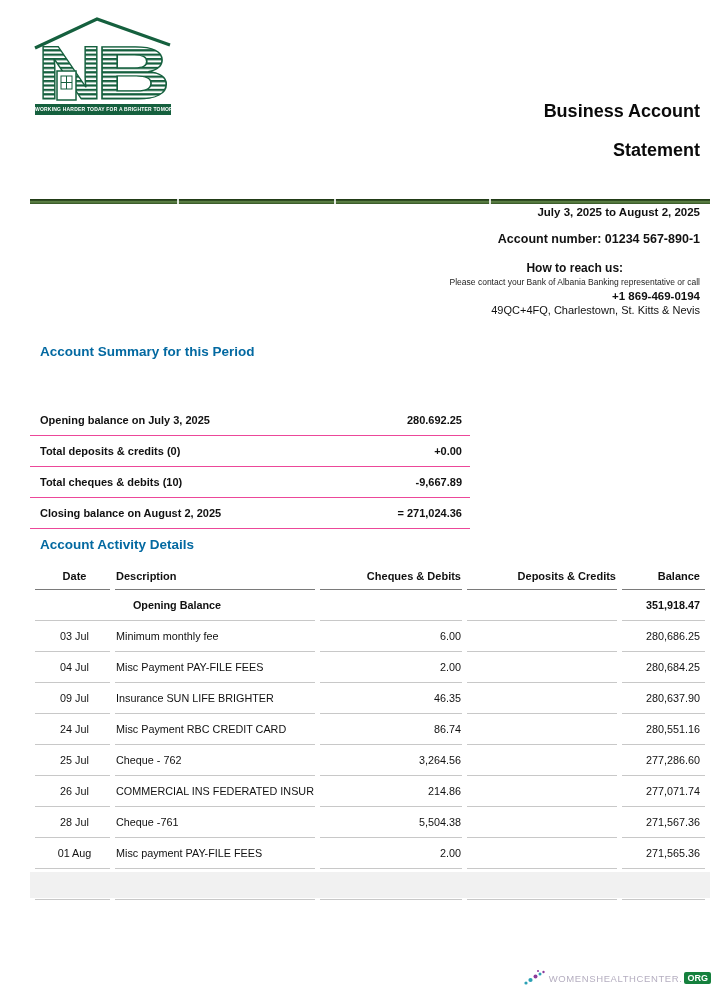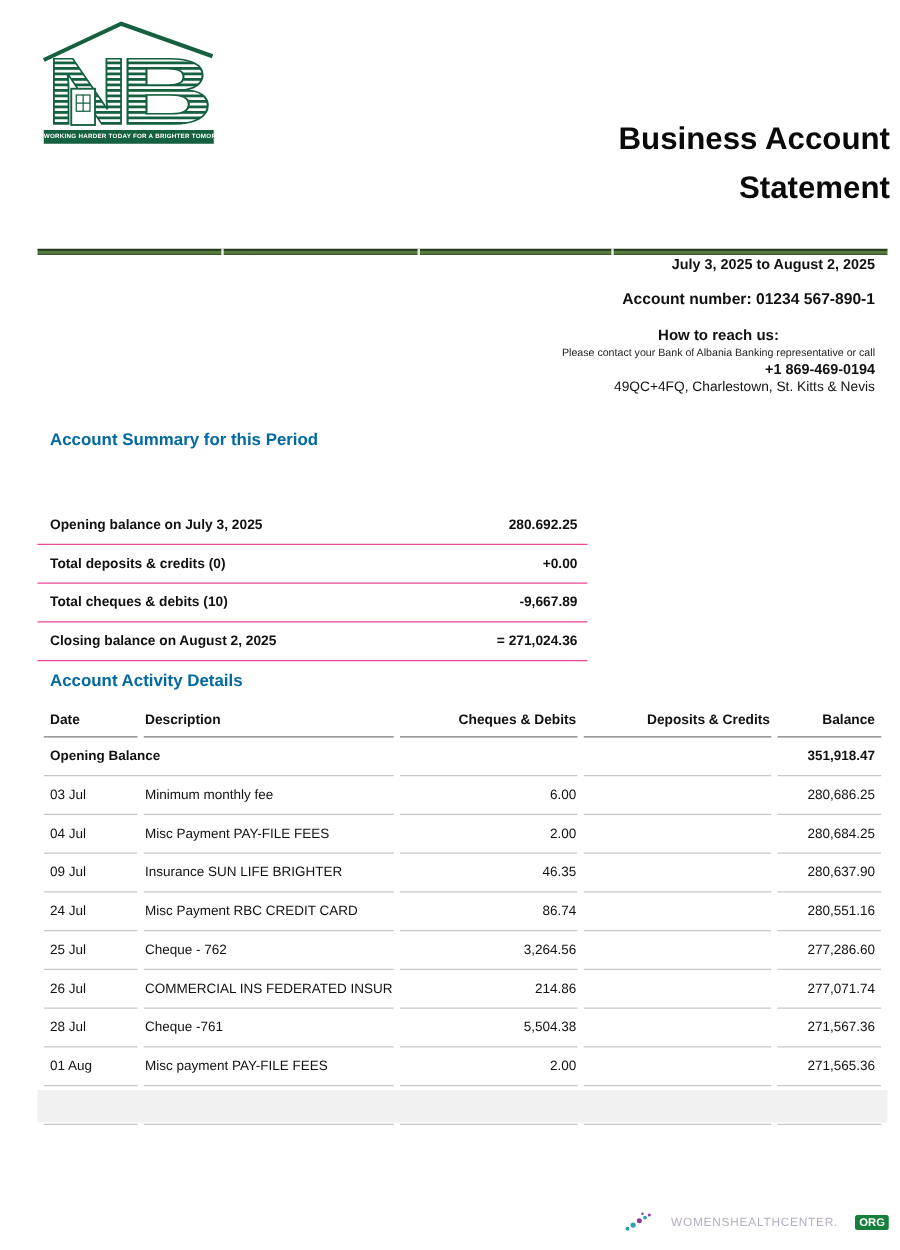--- a/index.html
+++ b/index.html
@@ -6,22 +6,22 @@
   .page{position:relative;width:720px;height:1000px;background:#fff;
         font-family:"Liberation Sans",sans-serif;color:#111;overflow:hidden;}
 
   
   .logo-wrap{position:absolute;left:33px;top:14px;width:148px;}
   .logo-banner{position:absolute;left:2px;top:90px;width:136px;height:11px;
                background:#15603e;color:#fff;font-size:5px;font-weight:bold;
                text-align:center;line-height:11px;letter-spacing:.2px;white-space:nowrap;}
 
   
-  .title{position:absolute;right:8px;top:92px;text-align:right;
-         font-size:25px;font-weight:bold;line-height:39px;color:#0a0a0a;}
+  .title{position:absolute;right:20px;top:92px;text-align:right;
+         font-size:18px;font-weight:bold;line-height:39px;color:#0a0a0a;}
 
   
   .rule{position:absolute;left:30px;top:199px;width:680px;height:5px;
         background:linear-gradient(to bottom,#223c17 0%,#223c17 25%,#5c8046 45%,#4e7239 80%,#2c4a1e 100%);}
   .rule-gap{position:absolute;top:0;width:2px;height:100%;background:#fff;opacity:.85;}
 
   .period{position:absolute;right:20px;top:206px;font-size:11.5px;font-weight:bold;}
 
   
   .recipient{position:absolute;left:40px;top:233px;font-size:11.5px;font-weight:bold;line-height:15px;}
@@ -43,31 +43,31 @@
   .summary-table td.s-label{padding-left:10px;text-align:left;}
   .summary-table td.s-value{padding-right:8px;text-align:right;}
 
   
   .activity-table{position:absolute;left:30px;top:562px;width:680px;
                   border-collapse:separate;border-spacing:5px 0;table-layout:fixed;
                   font-size:10.8px;}
   .activity-table th{height:25px;font-size:11px;font-weight:bold;vertical-align:middle;
                      border-bottom:1px solid #7a7a7a;white-space:nowrap;}
   .activity-table td{height:28px;vertical-align:middle;border-bottom:1px solid #c8c8c8;white-space:nowrap;}
-  .col-date{text-align:left;padding-left:5px;}
+  .col-date{text-align:center;padding-left:5px;}
   .col-desc{text-align:left;}
   .col-debit{text-align:right;}
   .col-credit{text-align:right;}
   .col-balance{text-align:right;padding-right:5px;}
   .opening-row td{font-weight:bold;}
 
   .gray-bar{position:absolute;left:30px;top:872px;width:680px;height:26px;background:#f1f1f1;}
 
   
-  .footer-logo{position:absolute;right:9px;top:968px;display:flex;align-items:center;gap:14px;}
+  .footer-logo{position:absolute;right:9px;top:968px;display:flex;align-items:center;gap:2px;}
   .footer-name{font-size:9.5px;letter-spacing:.6px;color:#b5aec0;}
   .footer-tld{font-size:9px;font-weight:bold;color:#fff;background:#15803d;
               padding:1px 3px;border-radius:2px;}
 </style>
 </head>
 <body>
 
 <div class="page">
 
   <div class="logo-wrap">

